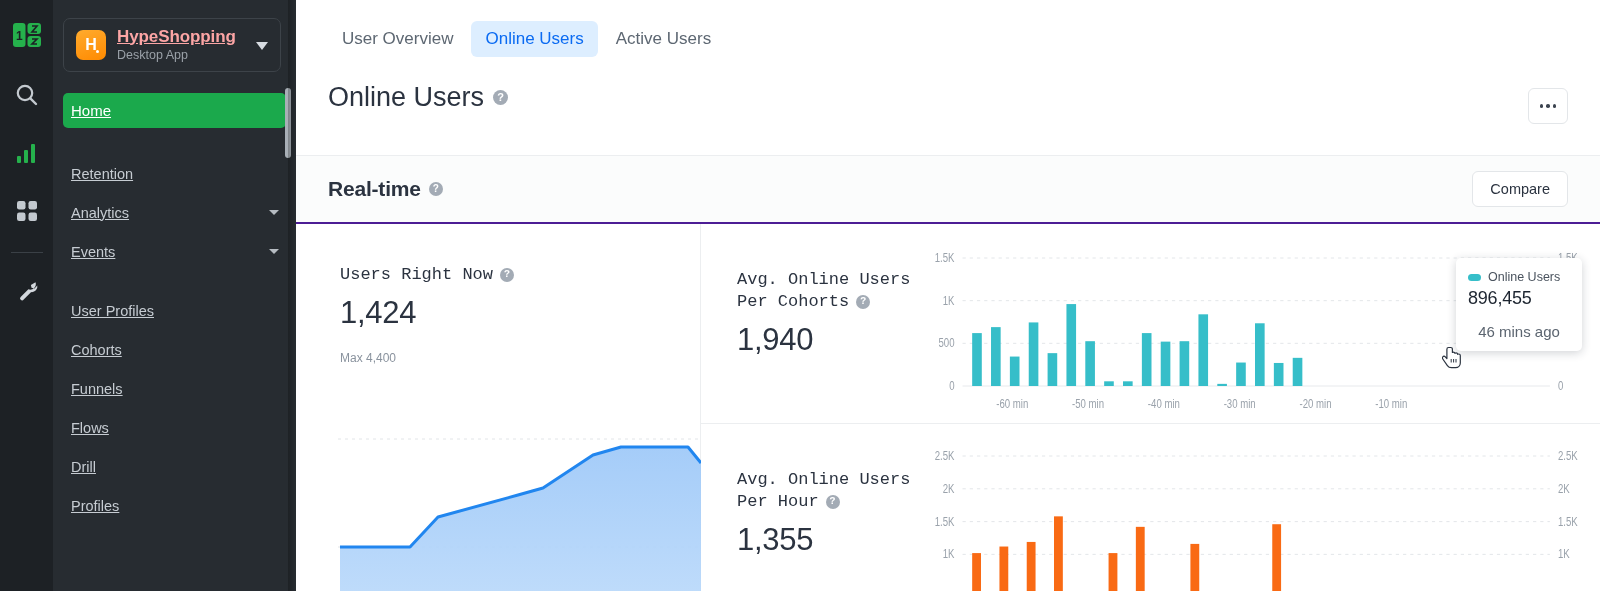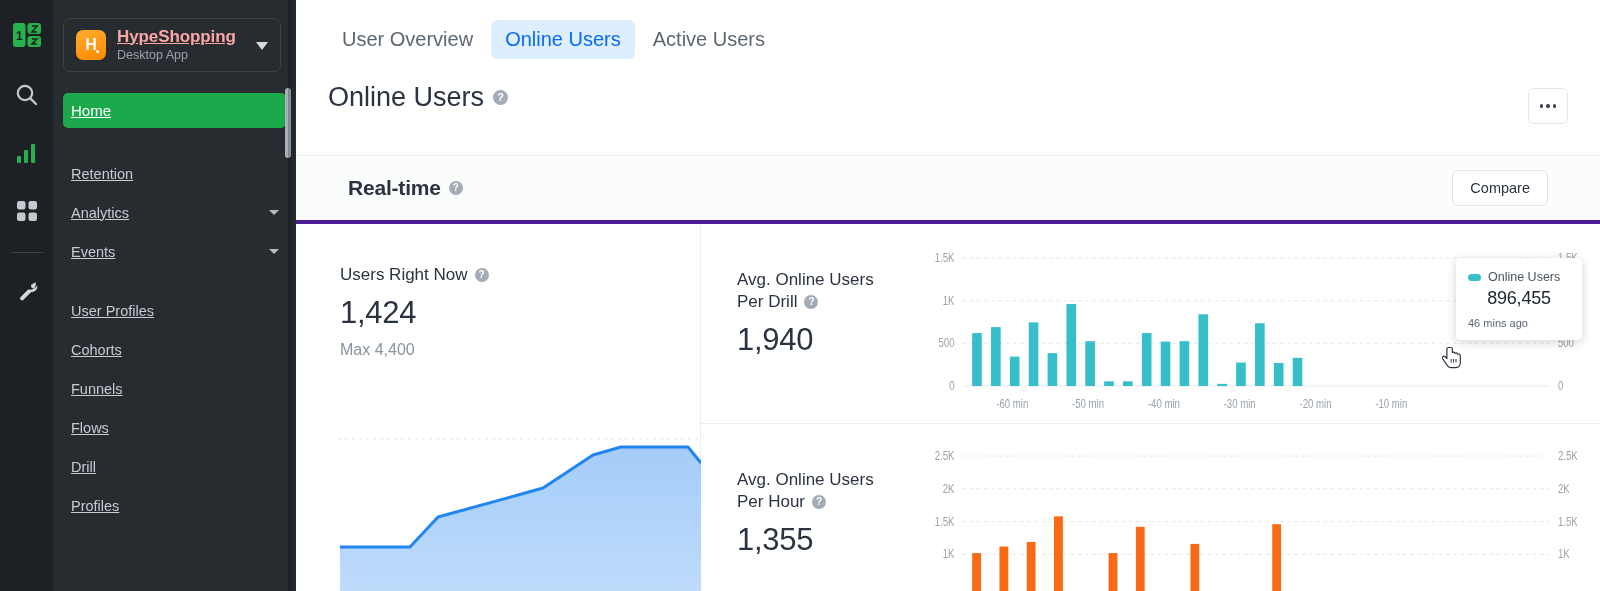--- a/index.html
+++ b/index.html
@@ -100,21 +100,21 @@
   }
 
   
   .main { flex: 1; height: 591px; background: #ffffff; position: relative; overflow: hidden; }
 
   .tabs {
     height: 78px; display: flex; align-items: center;
     padding-left: 32px; gap: 4px;
   }
   .tab {
-    font-size: 20px; color: #5d6772;
+    font-size: 17px; color: #5d6772;
     padding: 8px 14px; border-radius: 6px; cursor: pointer;
   }
   .tab.active { background: #ddeeff; color: #0b6bf2; }
 
   .page-head {
     height: 78px; padding: 0 32px 0 32px;
     display: flex; align-items: flex-start; justify-content: space-between;
     border-bottom: 1px solid #eceef0;
   }
   .page-title {
@@ -133,23 +133,23 @@
   .kebab-btn {
     width: 40px; height: 36px; border: 1px solid #e3e6e9; border-radius: 6px;
     background: #fff; display: flex; align-items: center; justify-content: center;
     gap: 3px; cursor: pointer; margin-top: 10px;
   }
   .kebab-btn i { width: 3.5px; height: 3.5px; border-radius: 50%; background: #3c4450; display:block; }
 
   .section {
     background: #fbfcfc;
     height: 68px;
-    padding: 0 52px;
+    padding: 0 32px;
     display: flex; align-items: center; justify-content: space-between;
-    border-bottom: 4px solid #4c1d95;
+    border-bottom: 2px solid #4c1d95;
   }
   .section-title {
     font-size: 21px; color: #2b3340; font-weight: bold;
     display: flex; align-items: center; gap: 8px;
     letter-spacing: -0.2px;
   }
   .compare-btn {
     border: 1px solid #e3e6e9; border-radius: 6px; background: #fff;
     height: 36px; padding: 0 17px; font-size: 14.5px; color: #2b3340;
     cursor: pointer; font-family: "Liberation Sans", sans-serif;
@@ -160,24 +160,24 @@
   .col-left {
     width: 405px; flex: 0 0 405px;
     border-right: 1px solid #eceef0;
     position: relative;
     padding: 40px 0 0 44px;
   }
   .col-right { flex: 1; position: relative; }
 
   .metric-label {
     font-size: 17px; color: #2b3340; line-height: 22px;
-    display: flex; align-items: center; gap: 7px; flex-wrap: wrap;
+    display: flex; align-items: center; gap: 7px; flex-wrap: wrap; font-family: Liberation Mono, monospace;
   }
   .metric-value { font-size: 31px; color: #2b3340; margin-top: 9px; letter-spacing: -0.3px; }
-  .metric-sub { font-size: 16px; color: #8a939e; margin-top: 10px; }
+  .metric-sub { font-size: 12px; color: #8a939e; margin-top: 20px; }
 
   .area-wrap { position: absolute; left: 42px; right: 0; top: 193px; bottom: 0; }
 
   .rt-row { height: 200px; display: flex; position: relative; }
   .rt-row.first { border-bottom: 1px solid #eceef0; }
   .rt-label {
     width: 215px; flex: 0 0 215px;
     padding: 45px 0 0 36px;
   }
   .rt-chart { flex: 1; position: relative; padding-right: 10px; }
@@ -187,22 +187,22 @@
     position: absolute; left: 1160px; top: 258px;
     width: 126px;
     background: #fff; border-radius: 5px;
     box-shadow: 0 2px 10px rgba(25,35,50,0.20);
     padding: 12px 12px 11px 12px;
     z-index: 20;
   }
   .tt-row { display: flex; align-items: center; gap: 7px; }
   .tt-swatch { width: 13px; height: 7px; border-radius: 4px; background: #36bec9; flex: 0 0 13px; }
   .tt-name { font-size: 12.5px; color: #4a535e; }
-  .tt-val { font-size: 18px; color: #1d2530; margin-top: 4px; text-align: center; letter-spacing: -0.2px; }
-  .tt-time { font-size: 11px; color: #5c6570; margin-top: 8px; }
+  .tt-val { font-size: 18px; color: #1d2530; margin-top: 4px; letter-spacing: -0.2px; }
+  .tt-time { font-size: 15px; color: #5c6570; margin-top: 14px; text-align: center; }
 
   .cursor-hand { position: absolute; left: 1146px; top: 346px; z-index: 21; }
 </style>
 </head>
 <body>
 
 <div id="app">
 
   <div class="rail">
     <div class="rail-logo">
@@ -363,21 +363,21 @@
       </div>
 
       <div class="col-right">
 
         <div class="rt-row first">
           <div class="rt-label">
             <div class="metric-label">
               <span>Avg. Online Users</span>
             </div>
             <div class="metric-label">
-              <span>Per Drill</span>
+              <span>Per Cohorts</span>
               <span class="q-icon sm">?</span>
             </div>
             <div class="metric-value">1,940</div>
           </div>
 
           <div class="rt-chart">
             <svg id="chart-minute" width="100%" height="200" viewBox="0 0 840 200" preserveAspectRatio="none" style="display:block">
                 <line x1="58" y1="162" x2="790" y2="162" stroke="#e4e7ea" stroke-width="1" stroke-dasharray=""></line>
                 <text x="48" y="166" text-anchor="end" fill="#9aa2ab" font-size="12" font-family="Liberation Sans, sans-serif">0</text>
                 <text x="800" y="166" text-anchor="start" fill="#9aa2ab" font-size="12" font-family="Liberation Sans, sans-serif">0</text>

